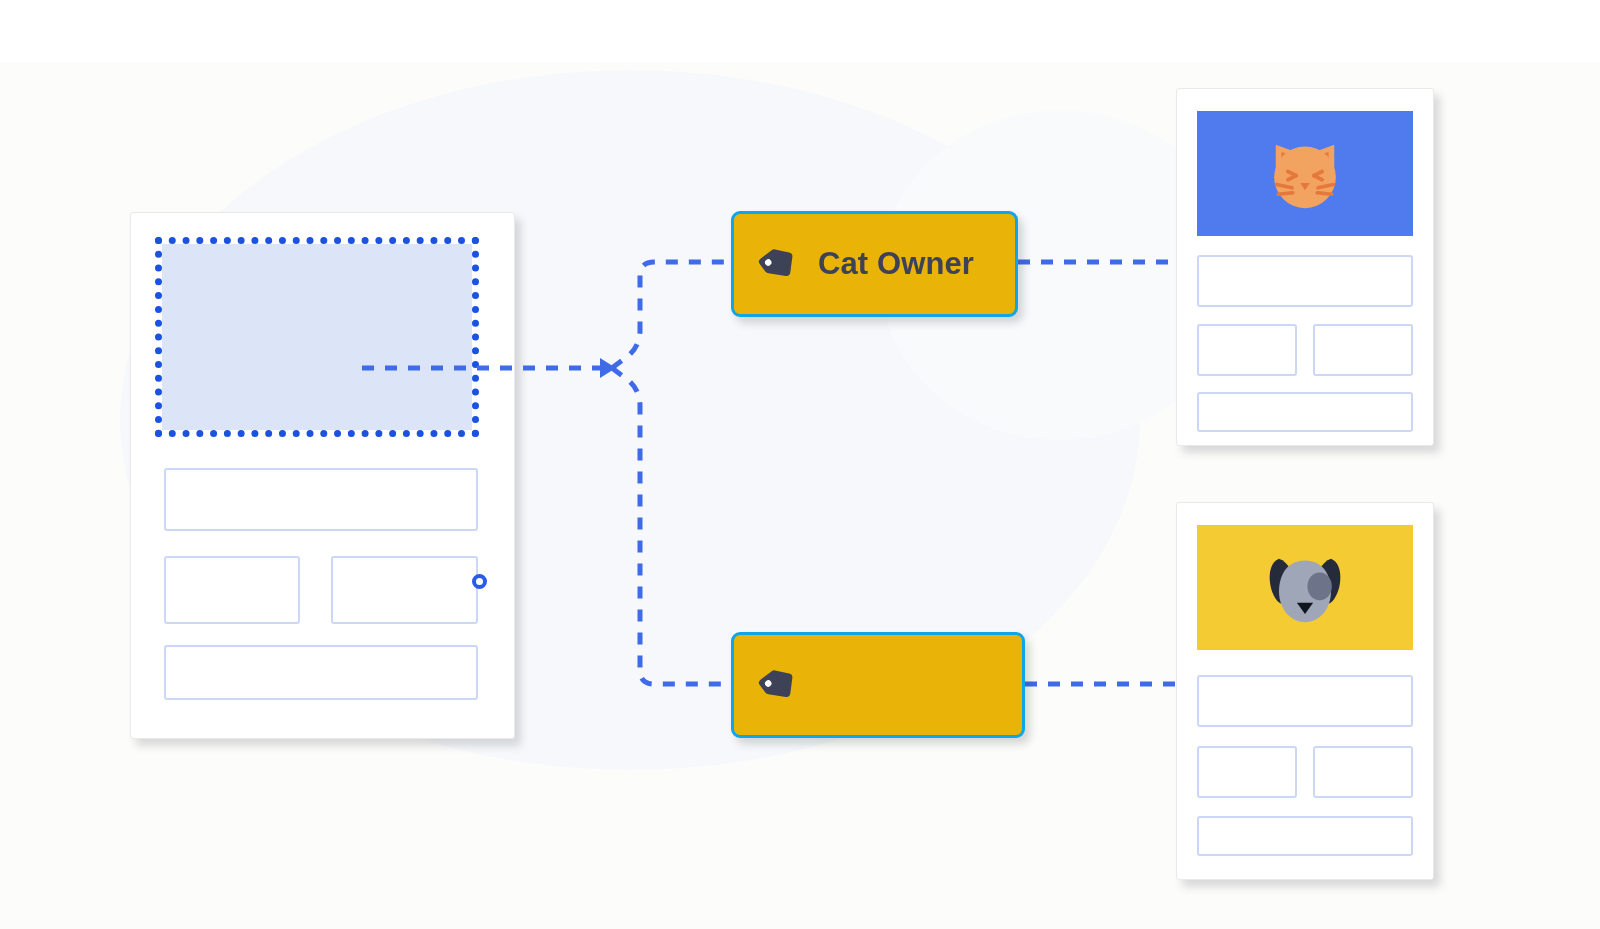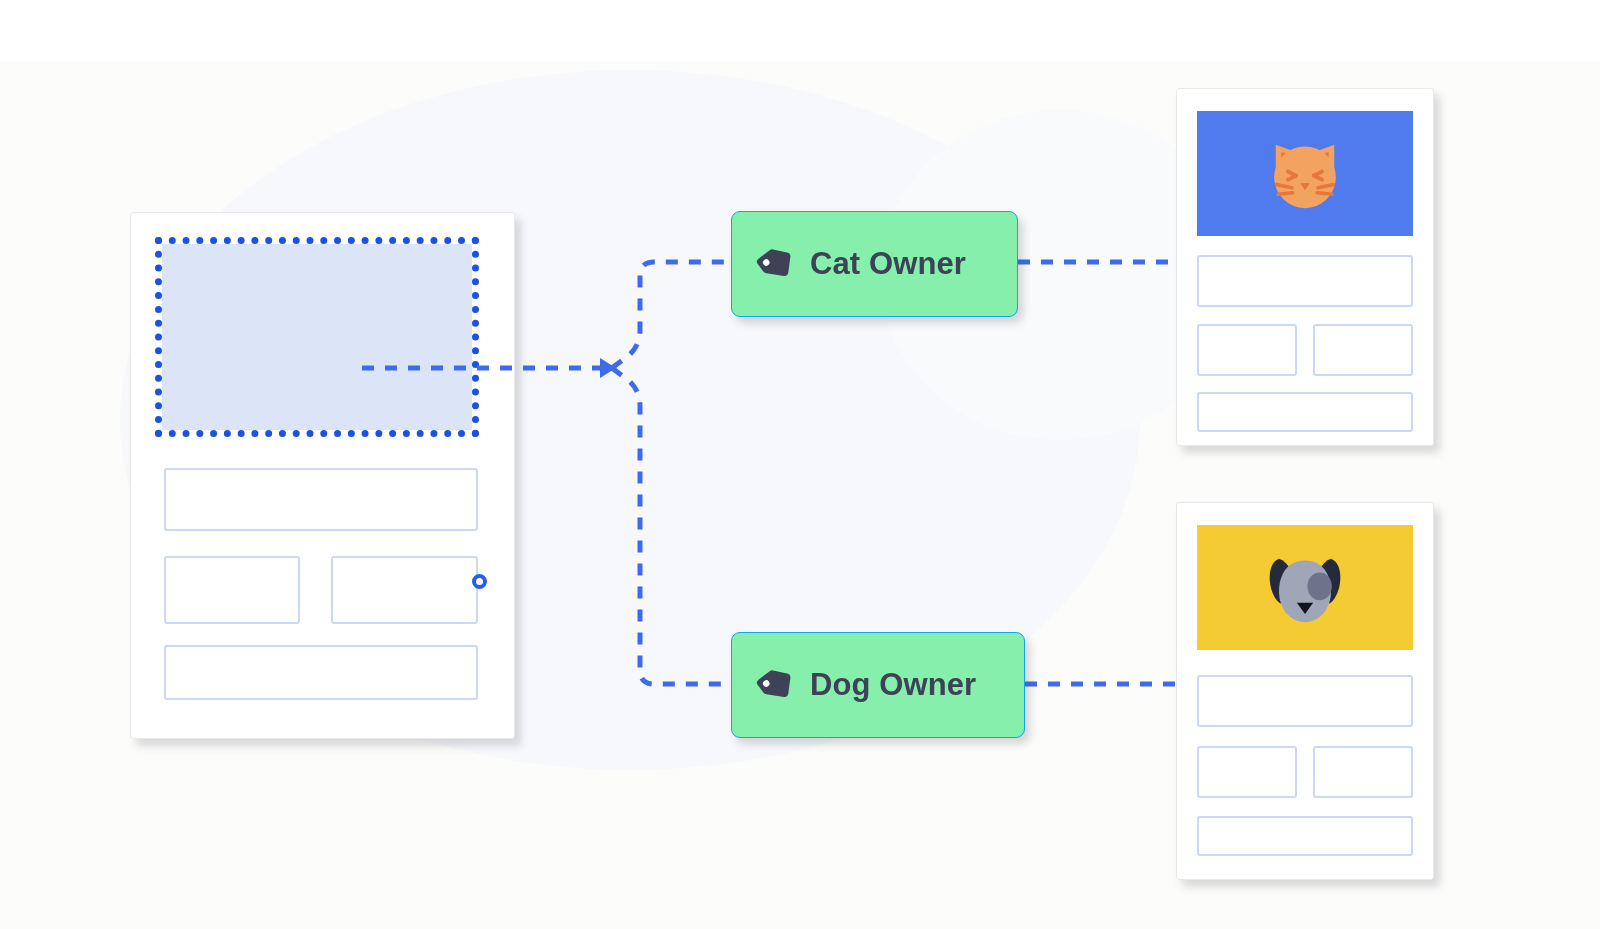--- a/index.html
+++ b/index.html
@@ -160,23 +160,23 @@
   #dog-card .target-ph-wide-1 { top: 172px; }
   #dog-card .target-ph-small-l { top: 243px; }
   #dog-card .target-ph-small-r { top: 243px; }
   #dog-card .target-ph-wide-2 { top: 313px; }
 
   
   .tag-chip {
     position: absolute;
     display: flex;
     align-items: center;
-    gap: 12px;
-    background: #86efac;
-    border: 1px solid #0ea5e9;
+    gap: 18px;
+    background: #eab308;
+    border: 3px solid #0ea5e9;
     border-radius: 9px;
     box-shadow: 5px 6px 8px rgba(60, 60, 70, 0.20);
     padding: 0 24px;
     box-sizing: border-box;
     z-index: 12;
   }
   #chip-cat {
     left: 731px;
     top: 211px;
     width: 287px;
@@ -276,21 +276,20 @@
 
   <div class="tag-chip" id="chip-dog">
     <svg class="tag-icon" viewBox="0 0 24 24">
       <g transform="rotate(-37 12 12)">
         <path d="M3.2 5.4 A2.2 2.2 0 0 1 5.4 3.2 L13.4 3.2 A2.4 2.4 0 0 1 15.2 4.0 L20.6 10.2
                  A2.4 2.4 0 0 1 20.5 13.4 L14.2 19.8 A2.3 2.3 0 0 1 11.0 19.8 L4.0 12.6
                  A2.4 2.4 0 0 1 3.2 10.9 Z" fill="#3d4257"></path>
         <circle cx="7.6" cy="7.6" r="1.85" fill="#ffffff"></circle>
       </g>
     </svg>
-    <span class="chip-label">Dog Owner</span>
   </div>
 
   <div class="card" id="cat-card">
     <div class="banner">
       <svg width="104" height="104" viewBox="0 0 64 64">
 
         <path d="M14 14 L14 29 L25 18 Z" fill="#f2a35f"></path>
         <path d="M50 14 L50 29 L39 18 Z" fill="#f2a35f"></path>
         <path d="M17.5 18.5 L17.5 25.5 L23 20 Z" fill="#e5783c"></path>
         <path d="M46.5 18.5 L46.5 25.5 L41 20 Z" fill="#e5783c"></path>

